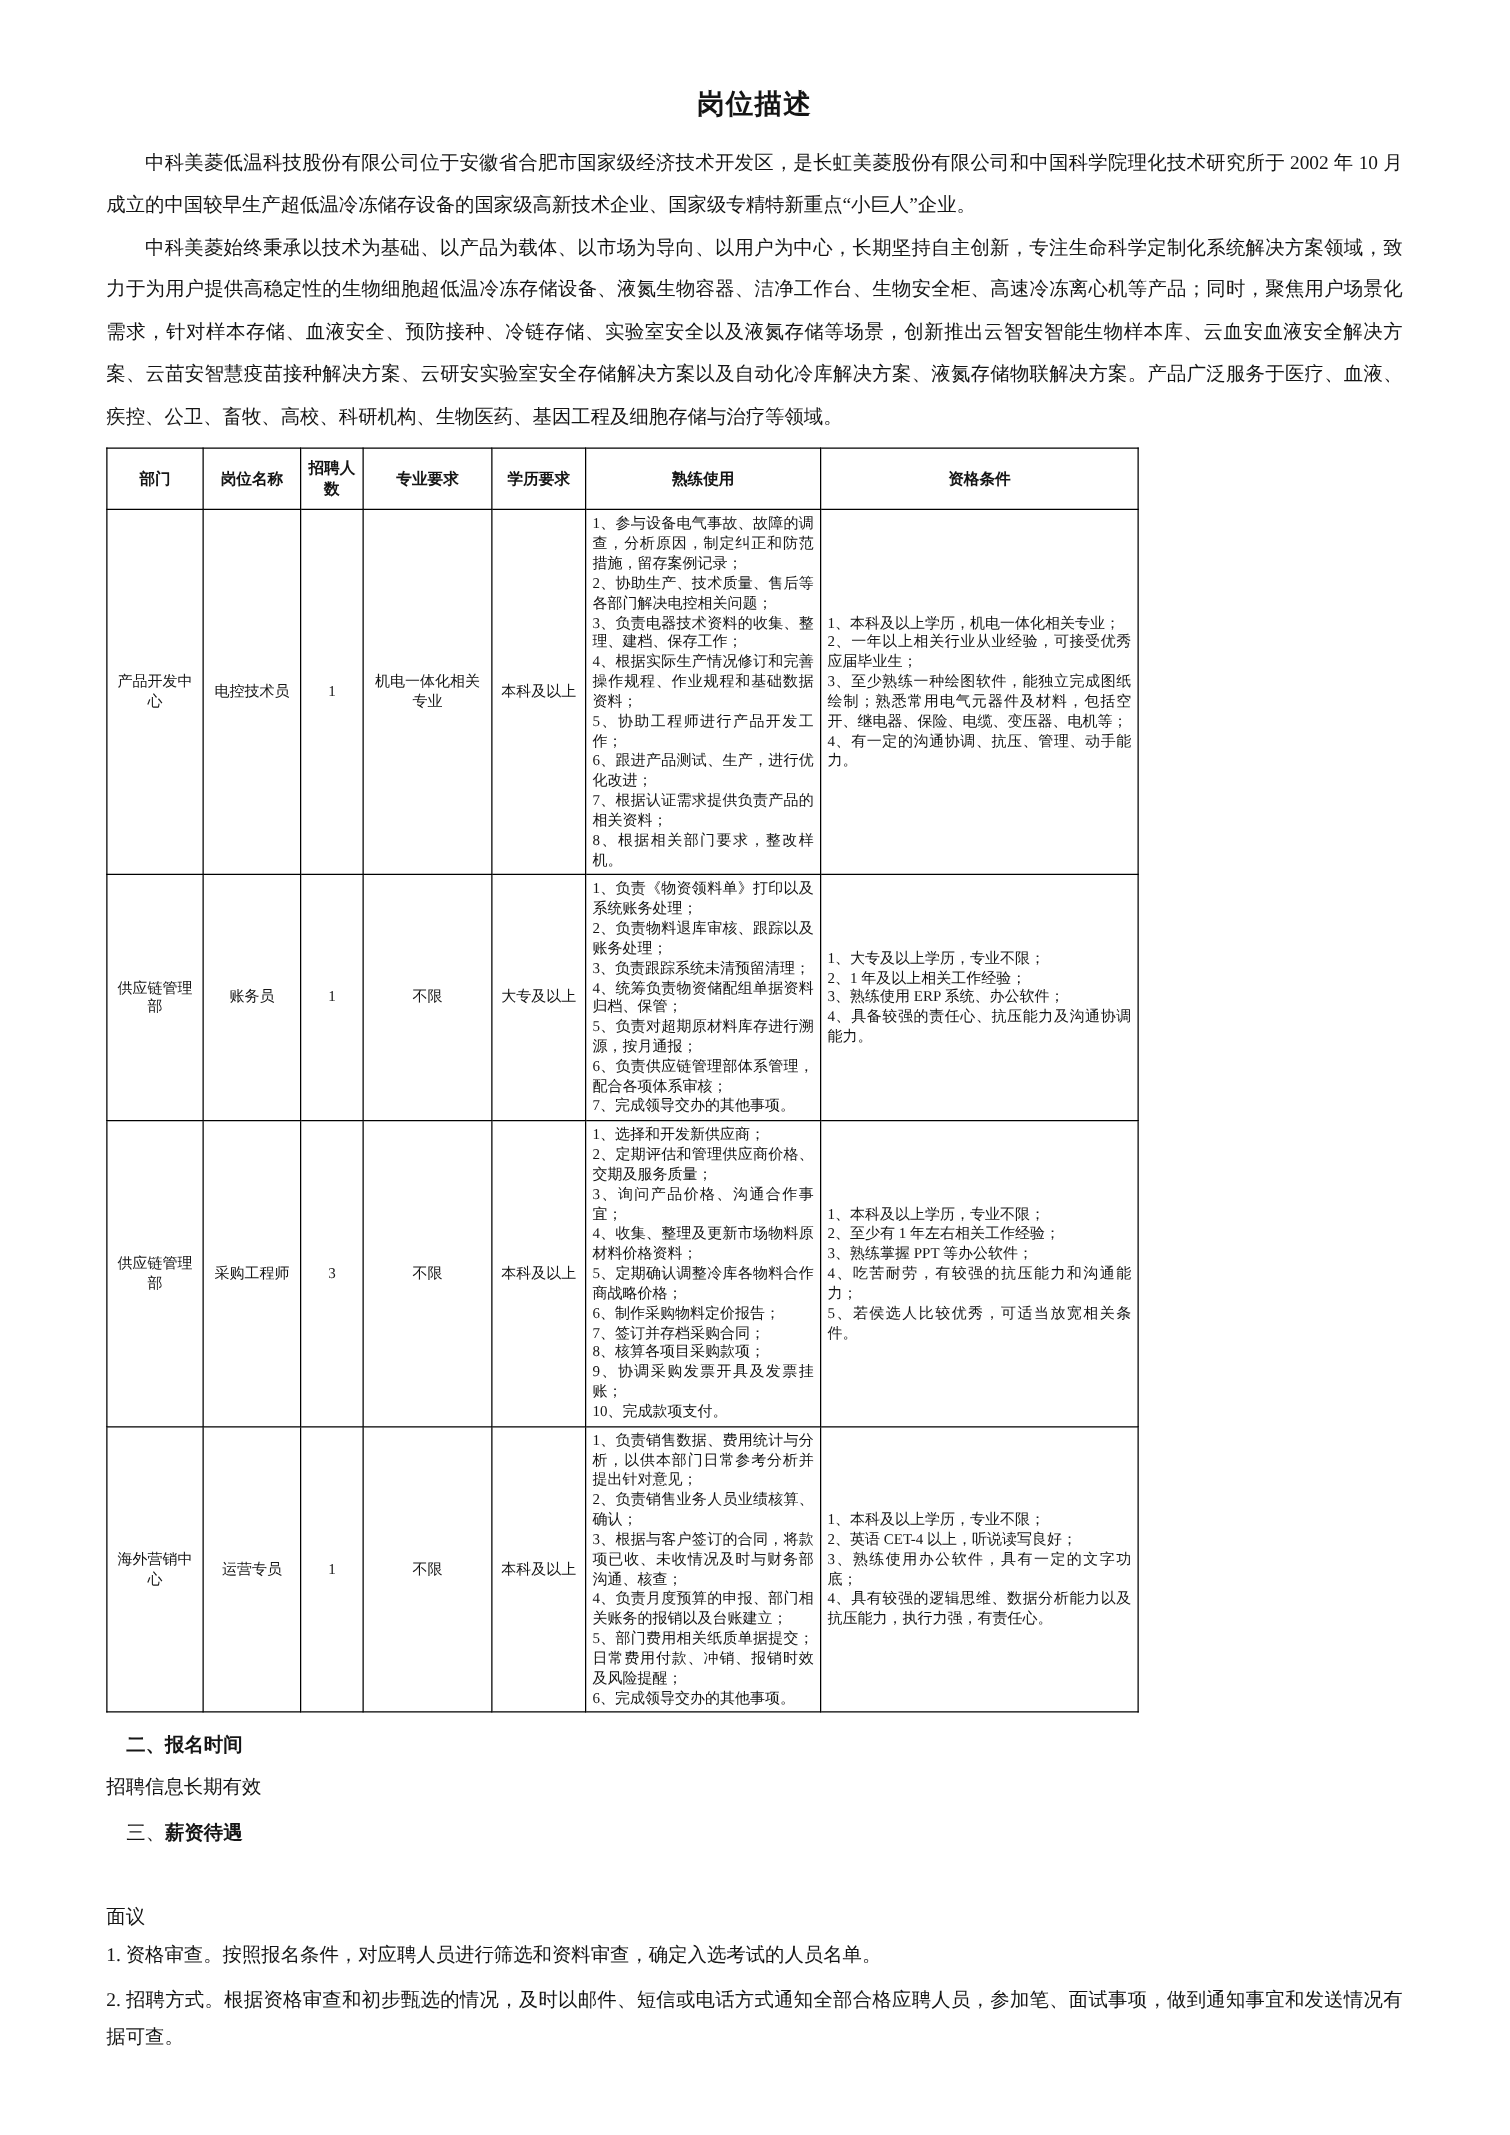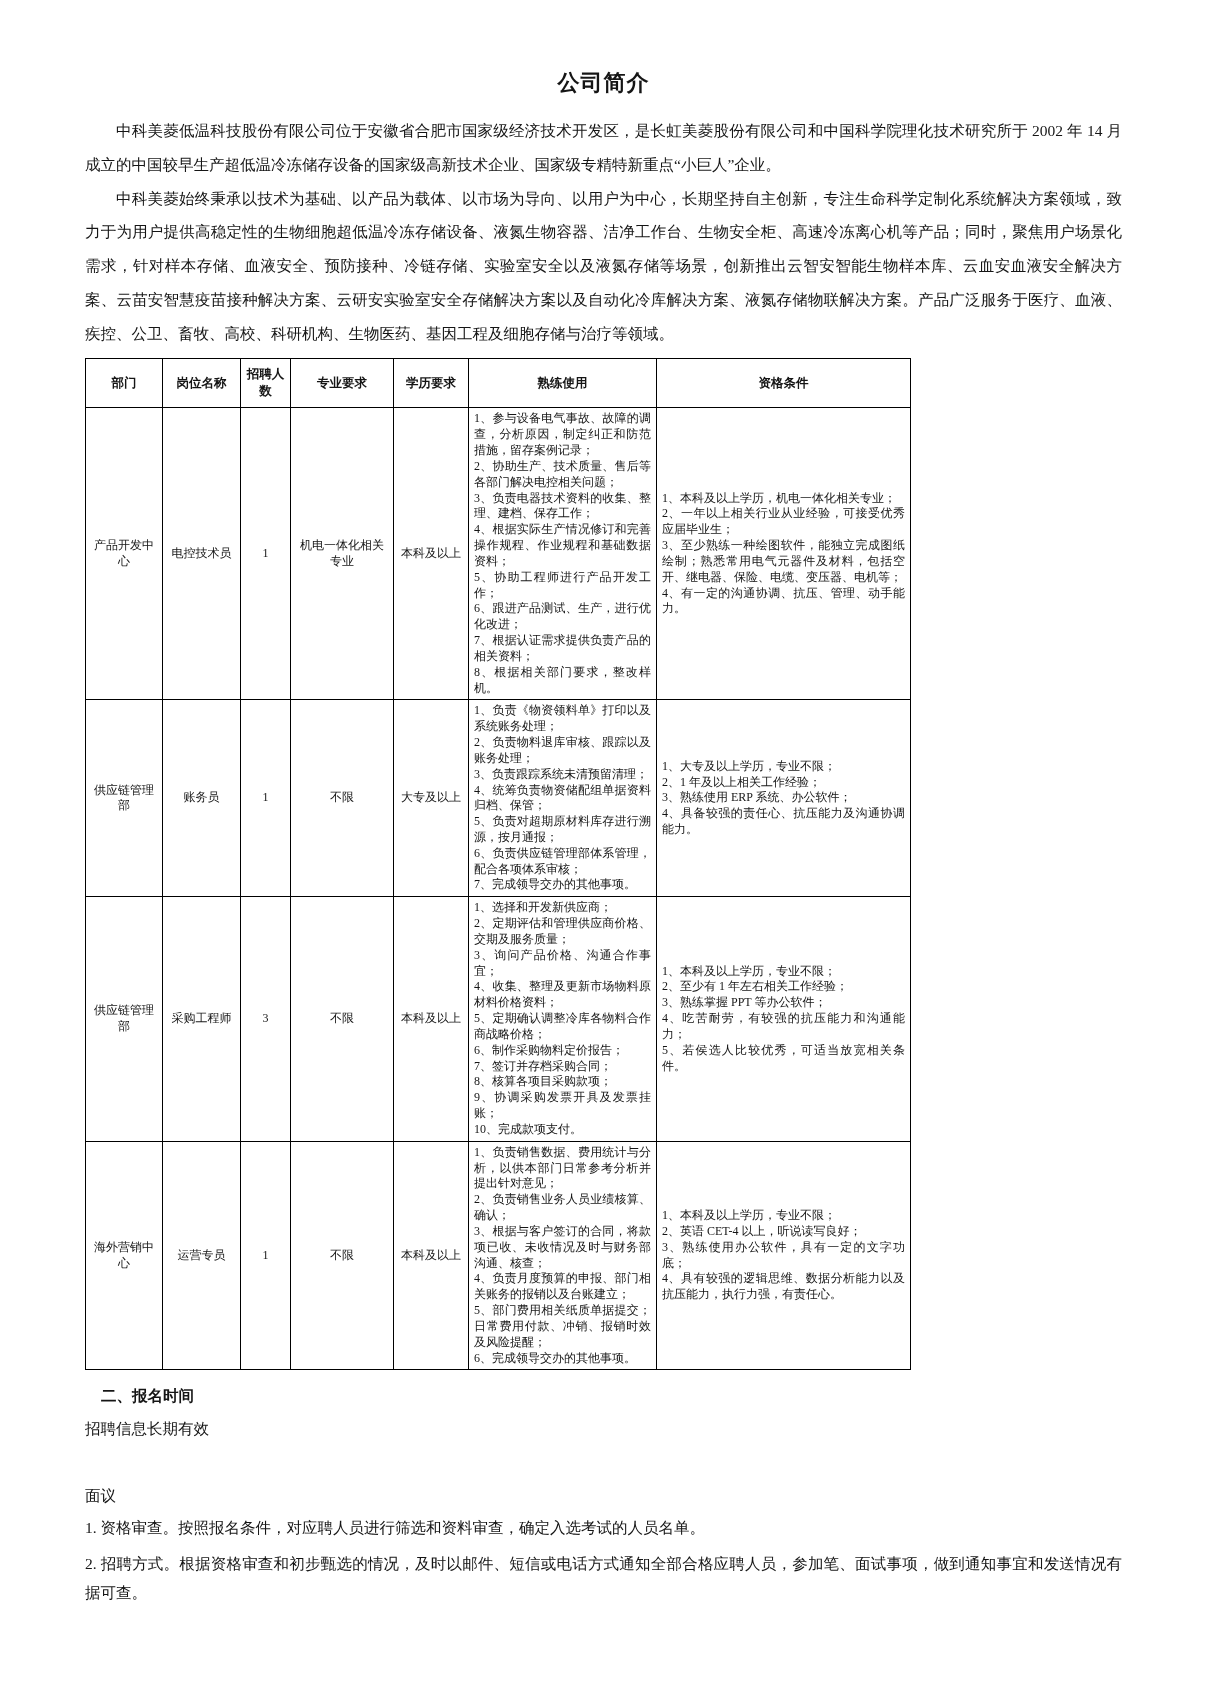--- a/index.html
+++ b/index.html
@@ -64,23 +64,23 @@
   .proc-item{
     font-size:15.5px;line-height:1.85;
     margin:7px 0;text-align:justify;
   }
 </style>
 </head>
 <body>
 
 <div class="page">
 
-  <h1 class="doc-title">公司简介</h1>
+  <h1 class="doc-title">岗位描述</h1>
 
-  <p class="body-para">中科美菱低温科技股份有限公司位于安徽省合肥市国家级经济技术开发区，是长虹美菱股份有限公司和中国科学院理化技术研究所于 2002 年 14 月成立的中国较早生产超低温冷冻储存设备的国家级高新技术企业、国家级专精特新重点“小巨人”企业。</p>
+  <p class="body-para">中科美菱低温科技股份有限公司位于安徽省合肥市国家级经济技术开发区，是长虹美菱股份有限公司和中国科学院理化技术研究所于 2002 年 10 月成立的中国较早生产超低温冷冻储存设备的国家级高新技术企业、国家级专精特新重点“小巨人”企业。</p>
   <p class="body-para">中科美菱始终秉承以技术为基础、以产品为载体、以市场为导向、以用户为中心，长期坚持自主创新，专注生命科学定制化系统解决方案领域，致力于为用户提供高稳定性的生物细胞超低温冷冻存储设备、液氮生物容器、洁净工作台、生物安全柜、高速冷冻离心机等产品；同时，聚焦用户场景化需求，针对样本存储、血液安全、预防接种、冷链存储、实验室安全以及液氮存储等场景，创新推出云智安智能生物样本库、云血安血液安全解决方案、云苗安智慧疫苗接种解决方案、云研安实验室安全存储解决方案以及自动化冷库解决方案、液氮存储物联解决方案。产品广泛服务于医疗、血液、疾控、公卫、畜牧、高校、科研机构、生物医药、基因工程及细胞存储与治疗等领域。</p>
 
   <table class="jobs">
     <colgroup>
       <col style="width:77px">
         <col style="width:78px">
         <col style="width:50px">
       <col style="width:103px">
         <col style="width:75px">
         <col style="width:188px">
@@ -173,18 +173,19 @@
 2、英语 CET-4 以上，听说读写良好；
 3、熟练使用办公软件，具有一定的文字功底；
 4、具有较强的逻辑思维、数据分析能力以及抗压能力，执行力强，有责任心。</td>
       </tr>
     </tbody>
   </table>
 
   <div class="sec-heading">二、报名时间</div>
   <div class="sec-body">招聘信息长期有效</div>
 
+  <div class="sec-heading"><span class="prefix">三、</span><span>薪资待遇</span></div>
   <div class="sec-body spaced">面议</div>
 
   <p class="proc-item">1. 资格审查。按照报名条件，对应聘人员进行筛选和资料审查，确定入选考试的人员名单。</p>
   <p class="proc-item">2. 招聘方式。根据资格审查和初步甄选的情况，及时以邮件、短信或电话方式通知全部合格应聘人员，参加笔、面试事项，做到通知事宜和发送情况有据可查。</p>
 
 </div>
 
 </body></html>

